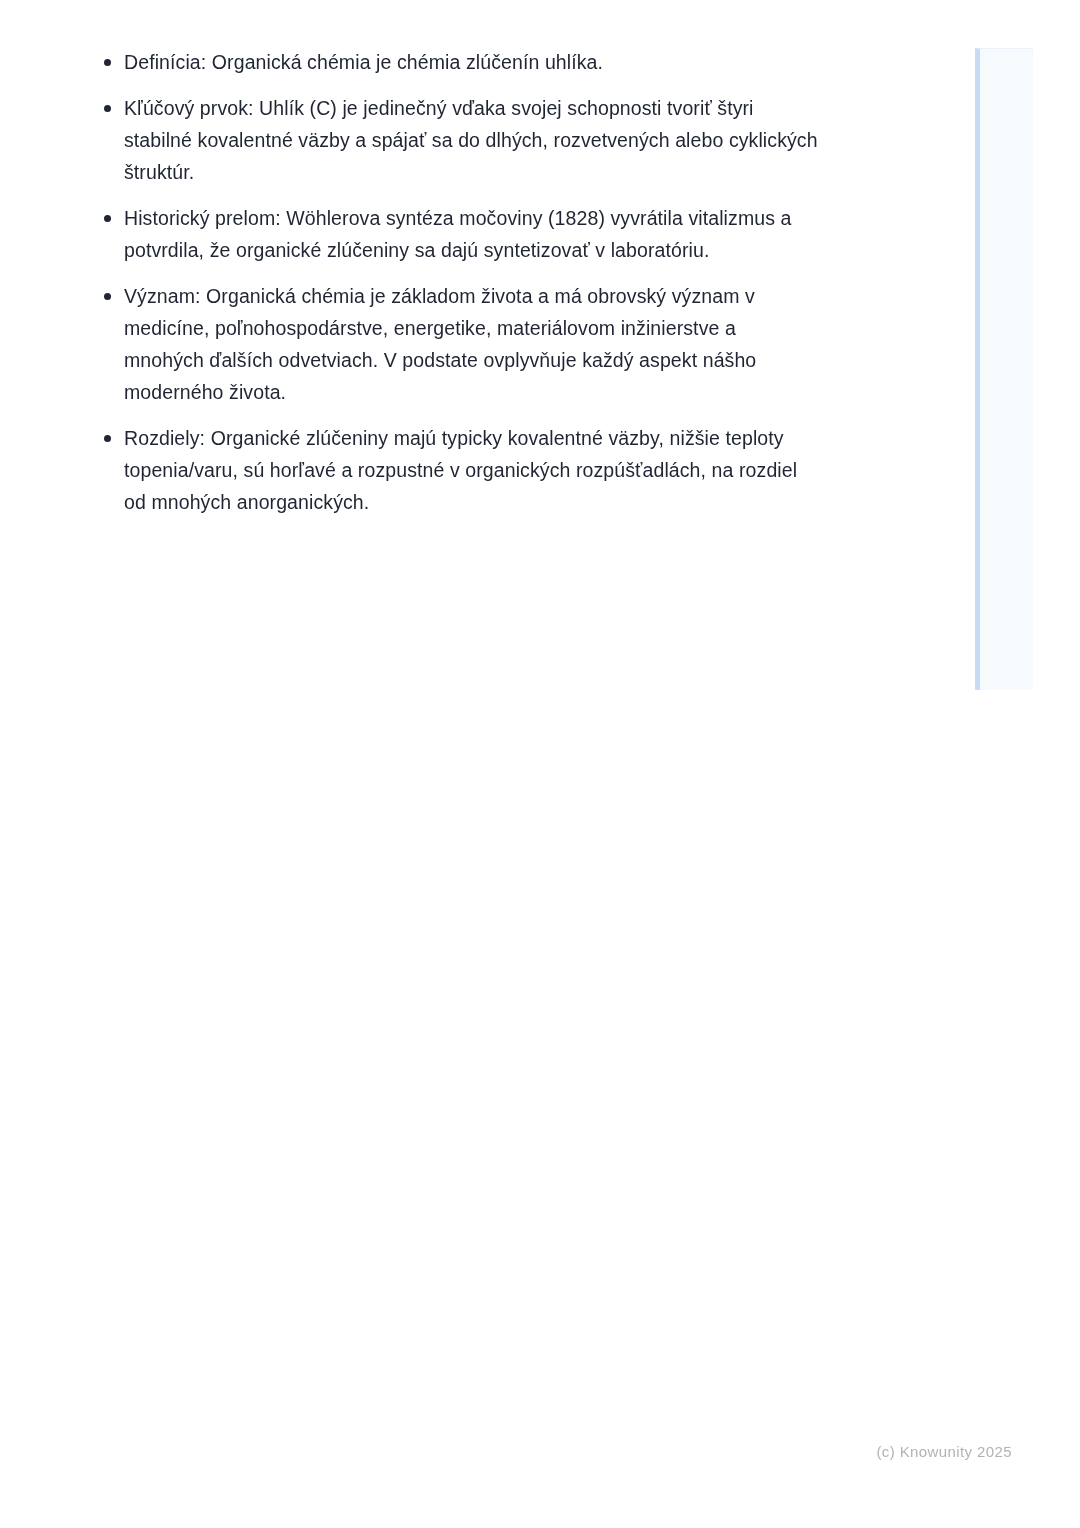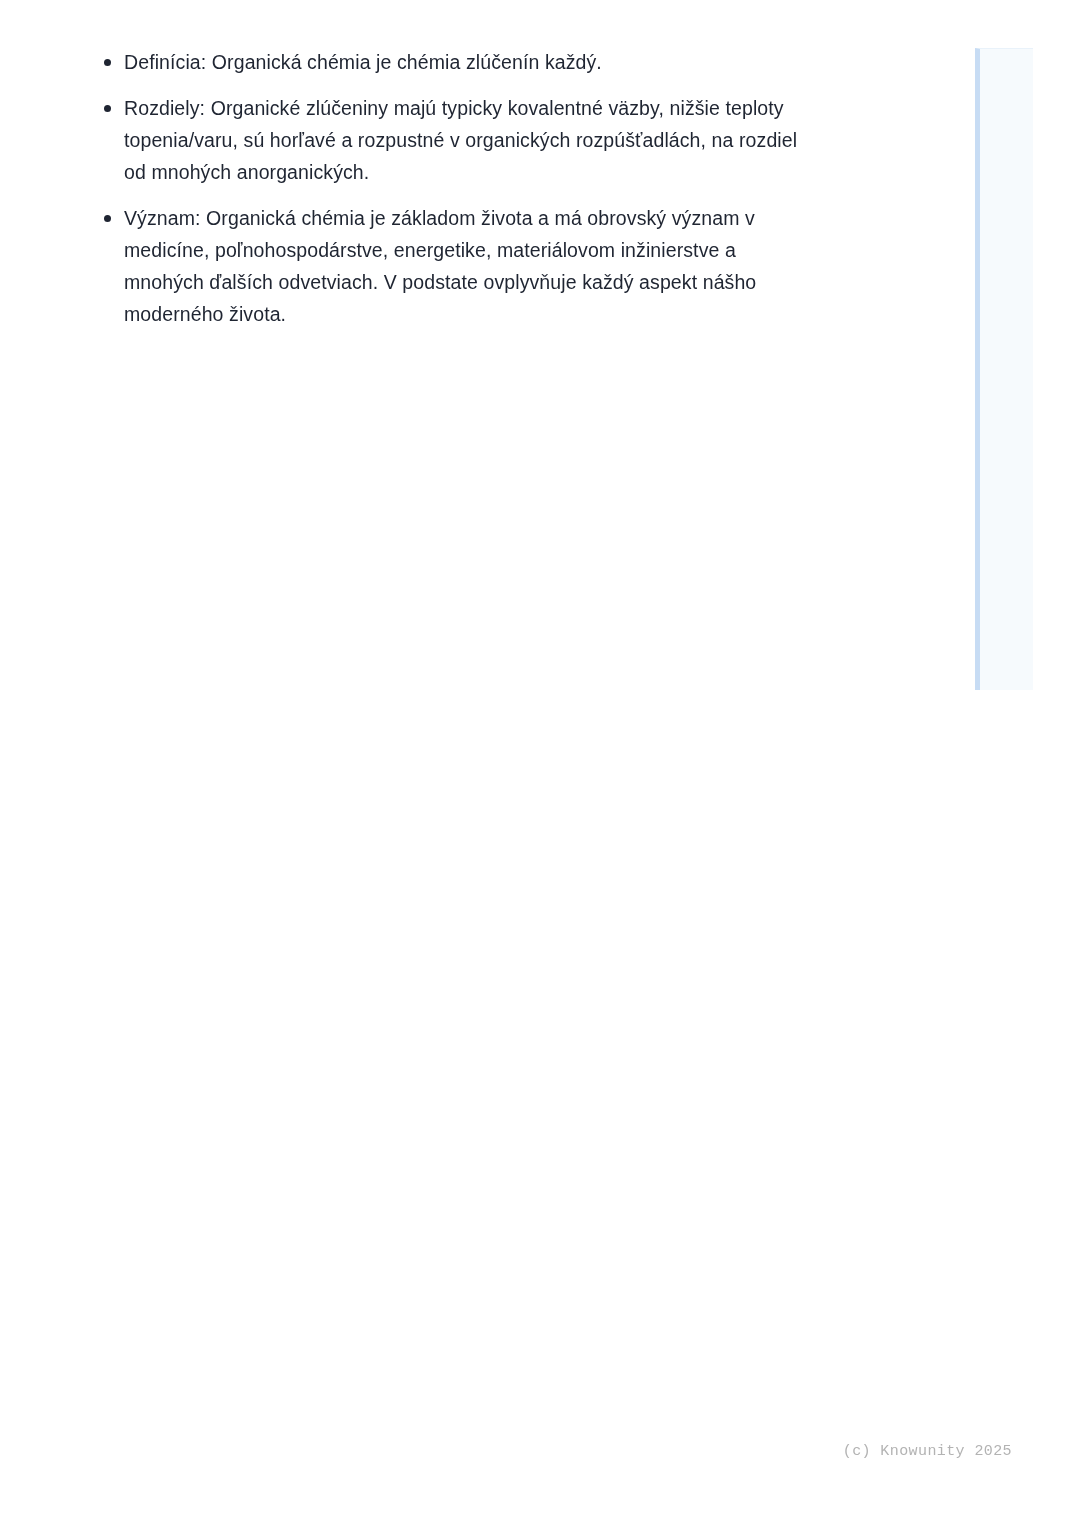--- a/index.html
+++ b/index.html
@@ -55,31 +55,32 @@
     box-sizing: border-box;
   }
   .footer {
     position: absolute;
     right: 68px;
     top: 1442px;
     font-size: 15px;
     line-height: 20px;
     color: #b3b3b3;
     letter-spacing: 0.4px;
-    font-family: Liberation Mono, monospace;
   }
 </style>
 </head>
 <body>
 
 <div class="page">
 
   <ul class="bullet-list">
-      <li class="list-item"><strong class="item-label">Definícia:</strong> <span>Organická chémia je chémia zlúčenín každý.</span></li>
+      <li class="list-item"><strong class="item-label">Definícia:</strong> <span>Organická chémia je chémia zlúčenín uhlíka.</span></li>
+      <li class="list-item"><strong class="item-label">Kľúčový prvok:</strong> <span>Uhlík (C) je jedinečný vďaka svojej schopnosti tvoriť štyri stabilné kovalentné väzby a spájať sa do dlhých, rozvetvených alebo cyklických štruktúr.</span></li>
+      <li class="list-item"><strong class="item-label">Historický prelom:</strong> <span>Wöhlerova syntéza močoviny (1828) vyvrátila vitalizmus a potvrdila, že organické zlúčeniny sa dajú syntetizovať v laboratóriu.</span></li>
+      <li class="list-item"><strong class="item-label">Význam:</strong> <span>Organická chémia je základom života a má obrovský význam v medicíne, poľnohospodárstve, energetike, materiálovom inžinierstve a mnohých ďalších odvetviach. V podstate ovplyvňuje každý aspekt nášho moderného života.</span></li>
       <li class="list-item"><strong class="item-label">Rozdiely:</strong> <span>Organické zlúčeniny majú typicky kovalentné väzby, nižšie teploty topenia/varu, sú horľavé a rozpustné v organických rozpúšťadlách, na rozdiel od mnohých anorganických.</span></li>
-      <li class="list-item"><strong class="item-label">Význam:</strong> <span>Organická chémia je základom života a má obrovský význam v medicíne, poľnohospodárstve, energetike, materiálovom inžinierstve a mnohých ďalších odvetviach. V podstate ovplyvňuje každý aspekt nášho moderného života.</span></li>
     </ul>
 
   <div class="side-panel"></div>
 
   <div class="footer">(c) Knowunity 2025</div>
 
 </div>
 
 </body></html>

